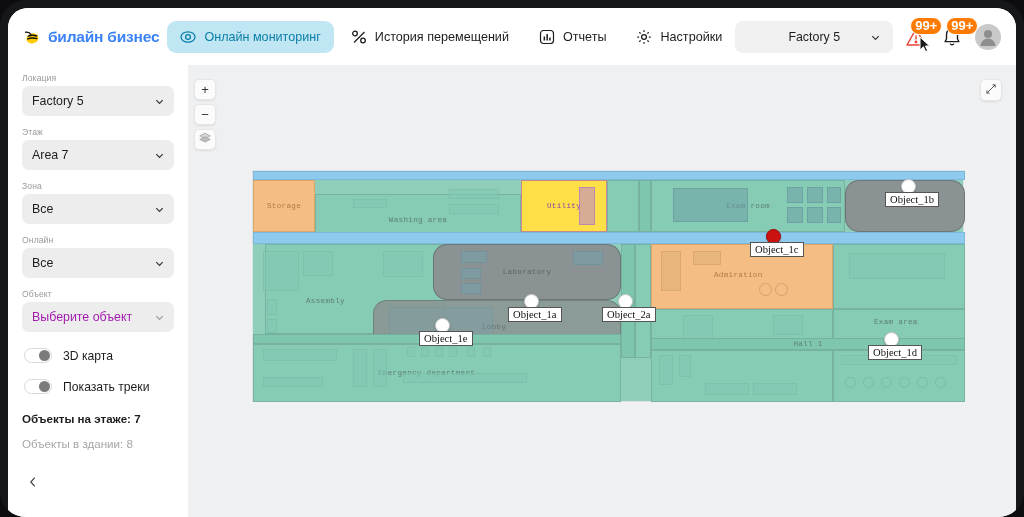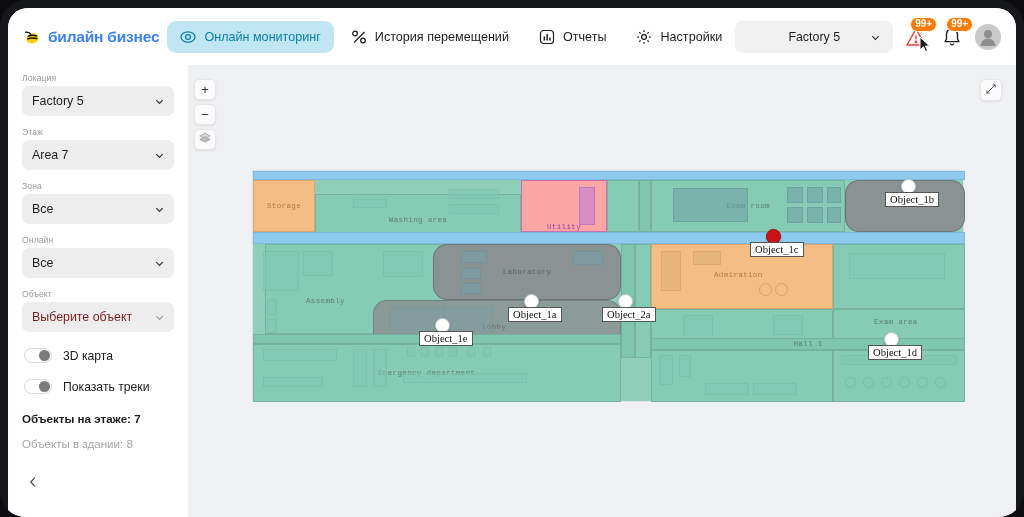--- a/index.html
+++ b/index.html
@@ -55,21 +55,21 @@
   .factory-select {
     width: 158px; height: 32px; border-radius: 8px; background: #f0f0f0;
     display: flex; align-items: center; justify-content: center;
     position: relative; cursor: pointer;
     font-size: 12.4px; color: #1d1d1f;
   }
   .factory-select .chev { position: absolute; right: 12px; top: 11px; }
   .icon-btn { position: relative; width: 26px; height: 26px; cursor: pointer; }
   .badge {
     position: absolute; left: 7px; top: -7px;
-    background: #ff7a00; color: #fff; font-size: 10px; font-weight: bold;
+    background: #ff7a00; color: #fff; font-size: 13px; font-weight: bold;
     border-radius: 9px; padding: 1px 4px 2px; line-height: 1;
     border: 1.5px solid #fff;
   }
   .avatar {
     width: 26px; height: 26px; border-radius: 50%; background: #c9c9c9;
     display: flex; align-items: center; justify-content: center;
   }
   .cursor { position: absolute; left: 16px; top: 12px; width: 12px; height: 17px; }
 
   
@@ -79,21 +79,21 @@
   }
   .field { margin-bottom: 11px; }
   .field-label {
     font-size: 8.6px; color: #9a9a9a; margin-bottom: 3px; letter-spacing: .1px;
   }
   .select {
     height: 30px; background: #ededed; border-radius: 7px;
     display: flex; align-items: center; padding: 0 10px;
     font-size: 12.4px; color: #1d1d1f; position: relative; cursor: pointer;
   }
-  .select.placeholder { color: #7f1d1d; background: #ededed; }
+  .select.placeholder { color: #a21caf; background: #ededed; }
   .select .chev { position: absolute; right: 9px; top: 10px; }
 
   .toggle-row {
     display: flex; align-items: center; gap: 11px; margin: 16px 0 0 2px;
     cursor: pointer;
   }
   .toggle {
     width: 28px; height: 15px; border-radius: 8px;
     background: #ffffff; border: 1.5px solid #d8d8d8; position: relative; flex: none;
   }
@@ -144,21 +144,21 @@
     position: absolute;
     border: 1px solid rgba(110,160,145,.55);
     font-family: "Liberation Mono", monospace;
     font-size: 7.6px; color: #5e7f77;
     display: flex; align-items: center; justify-content: center;
     letter-spacing: .3px;
   }
   .r-green  { background: #86cbb4; }
   .r-green2 { background: #7fc6ae; }
   .r-orange { background: #f4bd83; color: #b07b45; border-color: rgba(200,150,90,.6); }
-  .r-purple { background: #fca5a5; color: #8b3fa5; border-color: rgba(160,80,190,.6); align-items: flex-end; }
+  .r-purple { background: #fde047; color: #8b3fa5; border-color: rgba(160,80,190,.6); }
   .r-gray   { background: #8a9293; color: #5c6566; border-color: rgba(90,100,100,.6); border-radius: 14px; }
   .r-blue   { background: #8ec9ee; border-color: rgba(110,170,205,.55); }
   .deco {
     position: absolute; background: rgba(130,200,180,.55);
     border: 1px solid rgba(120,185,165,.5);
   }
   .deco.dark { background: rgba(110,160,165,.55); border-color: rgba(95,145,150,.5); }
   .deco.onorange { background: rgba(226,176,122,.65); border-color: rgba(205,155,100,.5); }
   .deco.ongray { background: rgba(120,160,170,.6); border-color: rgba(100,140,150,.5); }
   .deco.onpurple { background: rgba(180,120,225,.5); border-color: rgba(160,100,205,.5); }

